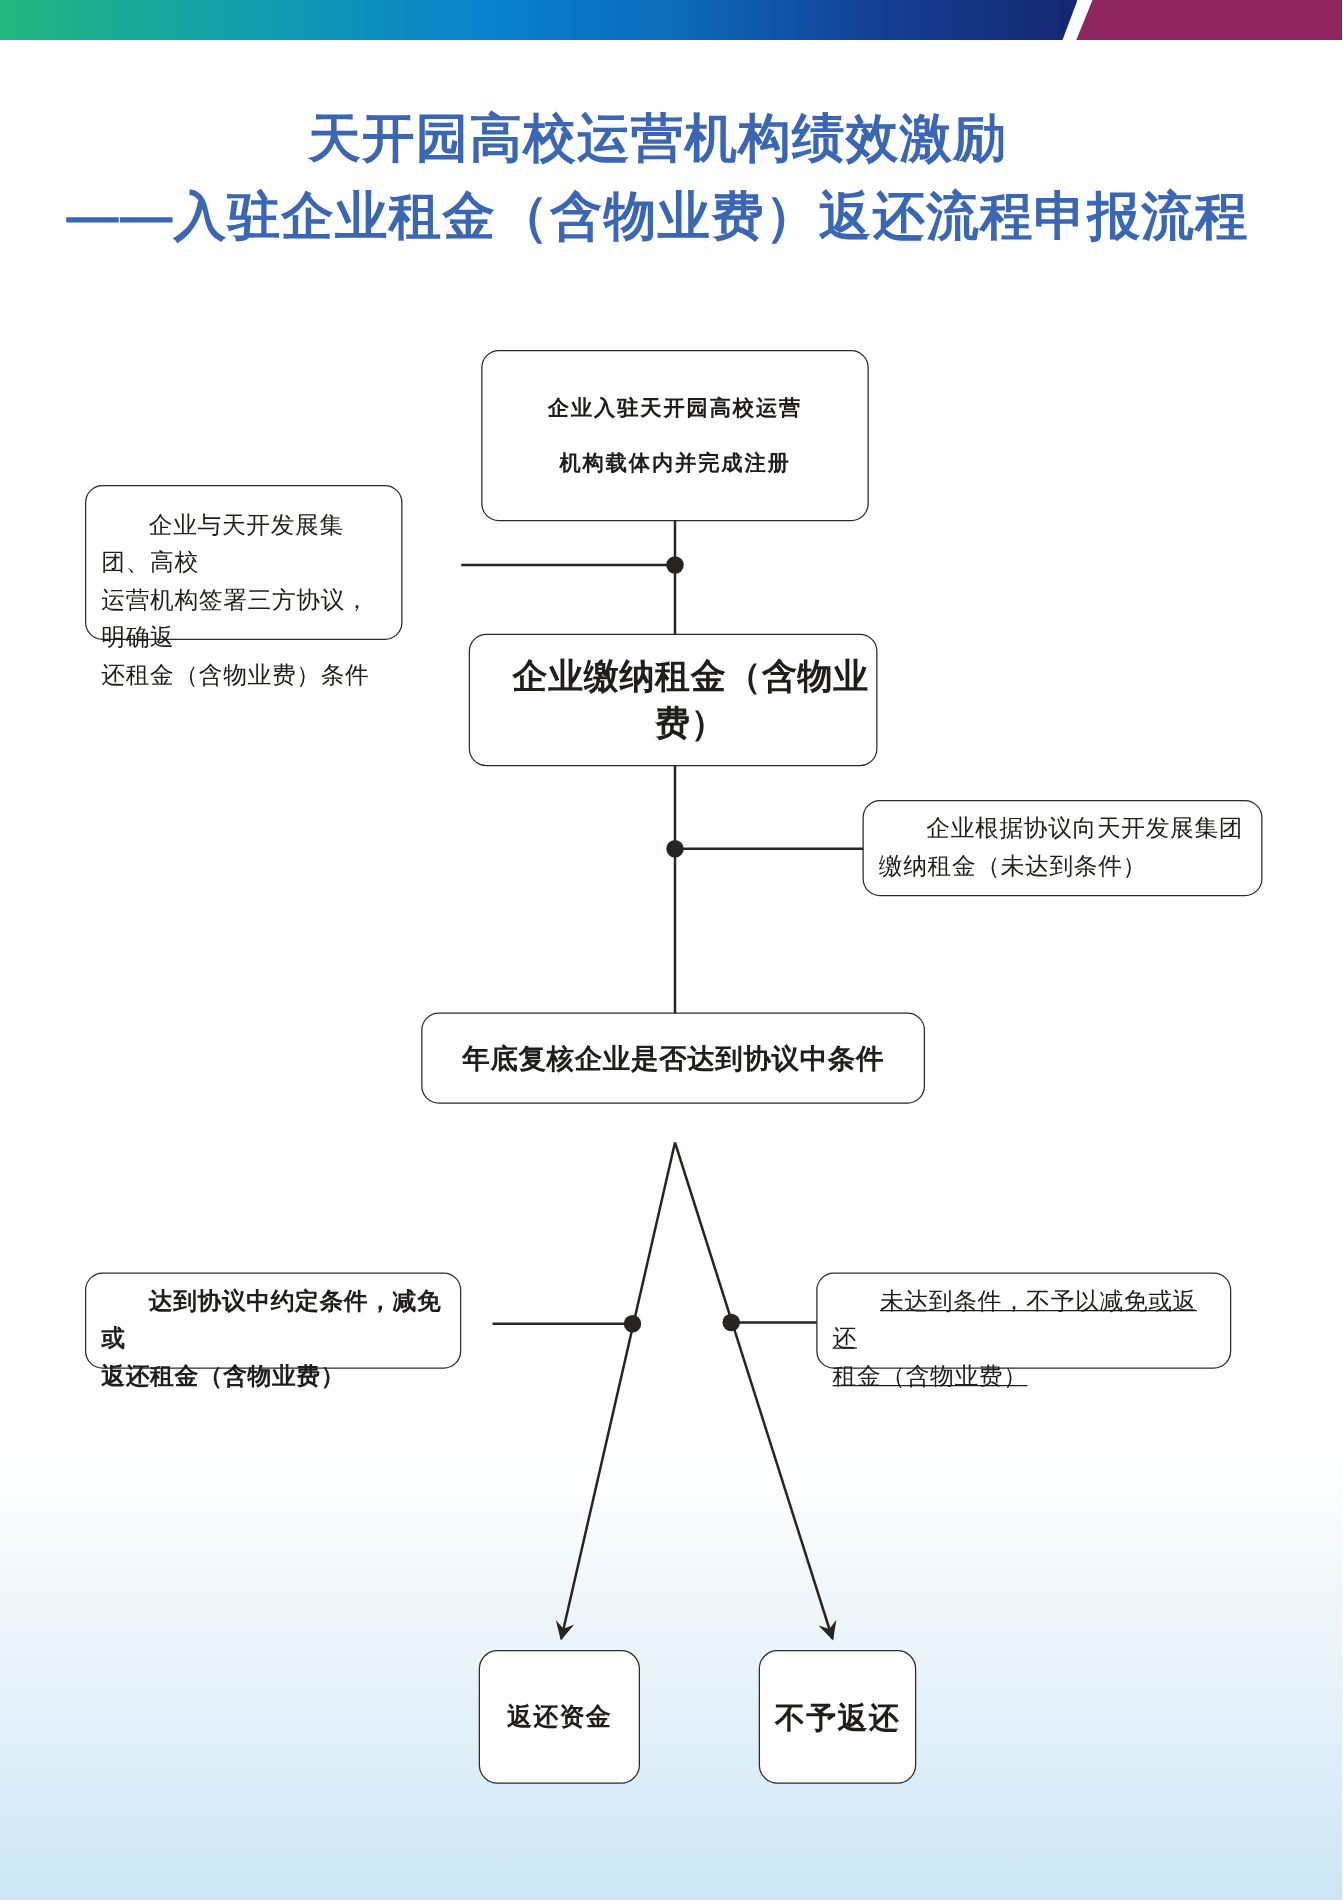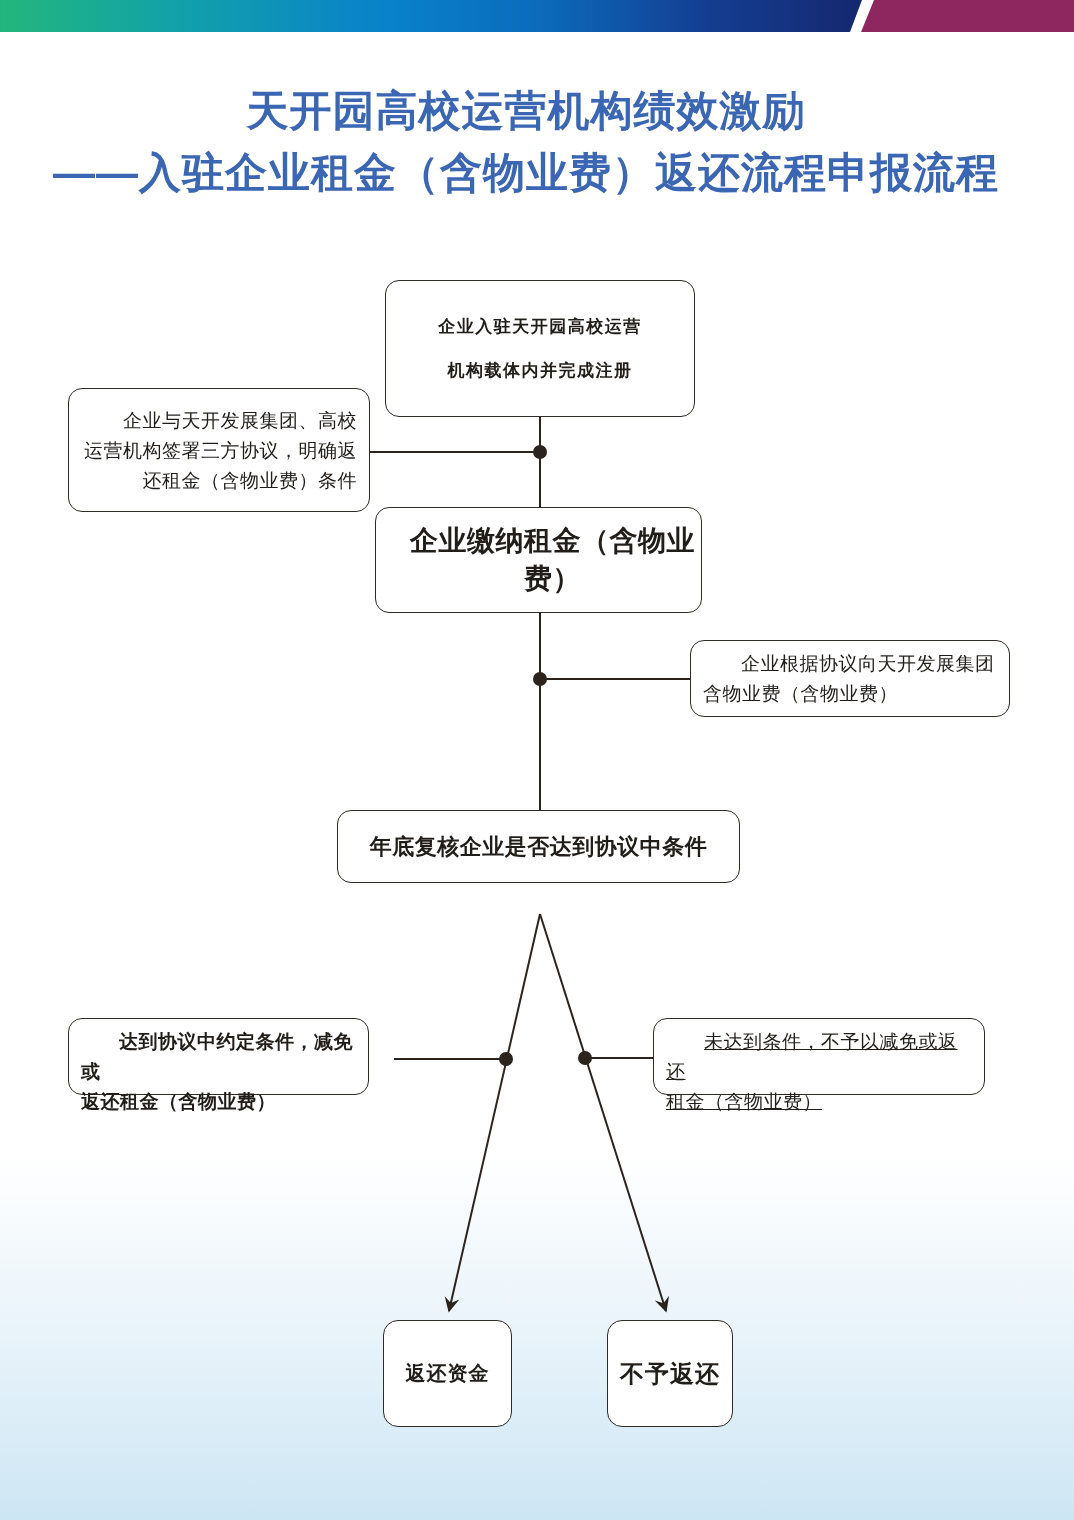--- a/index.html
+++ b/index.html
@@ -54,21 +54,21 @@
   .n-step2{left:375px;top:507px;width:327px;height:106px;border-radius:14px;font-size:28px;letter-spacing:0.5px;padding-left:28px;}
   .n-step3{left:337px;top:810px;width:403px;height:73px;border-radius:14px;font-size:22px;letter-spacing:0.5px;}
   .n-result1{left:383px;top:1320px;width:129px;height:107px;border-radius:15px;font-size:20px;letter-spacing:1px;}
   .n-result2{left:607px;top:1320px;width:126px;height:107px;border-radius:15px;font-size:24px;letter-spacing:1px;}
   
   .note{
     position:absolute;background:#fff;border:1.5px solid var(--box-border);border-radius:14px;
     font-size:19px;font-weight:400;color:var(--text-color);
     white-space:pre-line;text-indent:2em;line-height:30px;letter-spacing:0.5px;
   }
-  .n-note1{left:68px;top:388px;width:302px;height:124px;padding:17px 12px 0;text-align:right;}
+  .n-note1{left:68px;top:388px;width:254px;height:124px;padding:17px 12px 0;}
   .n-note2{left:690px;top:640px;width:320px;height:77px;padding:8px 12px 0;}
   .n-note3{left:68px;top:1018px;width:301px;height:77px;padding:8px 12px 0;font-weight:bold;}
   .n-note4{left:653px;top:1018px;width:332px;height:77px;padding:8px 12px 0;text-decoration:underline;}
 </style>
 </head>
 <body>
 
 <div class="canvas">
 
   <div class="topbar">
@@ -105,19 +105,19 @@
 机构载体内并完成注册</div>
   <div class="node n-step2">企业缴纳租金（含物业费）</div>
   <div class="node n-step3">年底复核企业是否达到协议中条件</div>
   <div class="node n-result1">返还资金</div>
   <div class="node n-result2">不予返还</div>
 
   <div class="note n-note1">企业与天开发展集团、高校
 运营机构签署三方协议，明确返
 还租金（含物业费）条件</div>
   <div class="note n-note2">企业根据协议向天开发展集团
-含物业费（含物业费）</div>
+缴纳租金（未达到条件）</div>
   <div class="note n-note3">达到协议中约定条件，减免或
 返还租金（含物业费）</div>
   <div class="note n-note4">未达到条件，不予以减免或返还
 租金（含物业费）</div>
 
 </div>
 
 </body></html>

